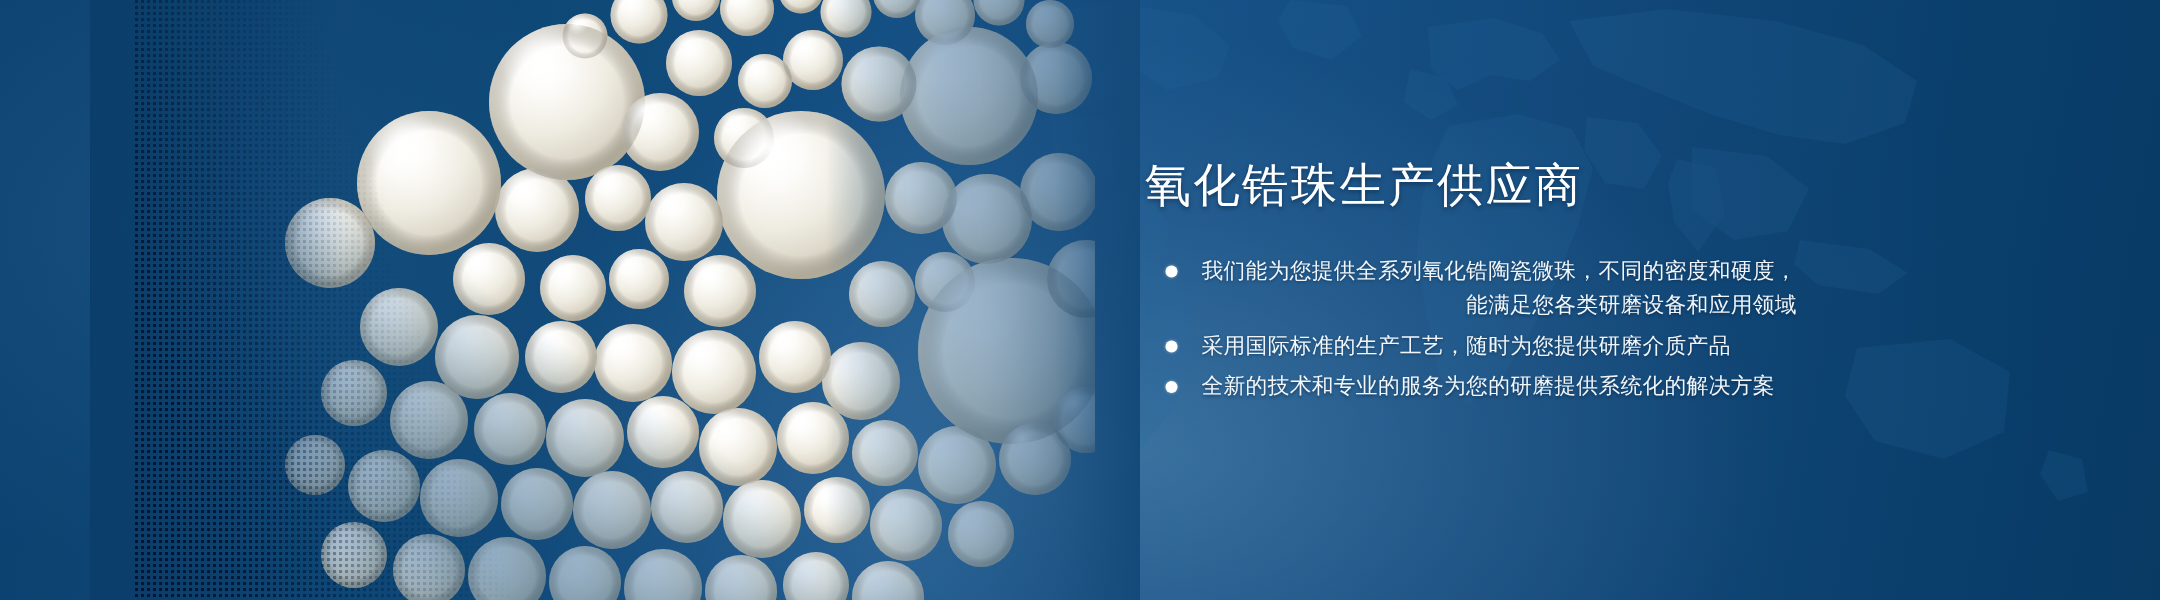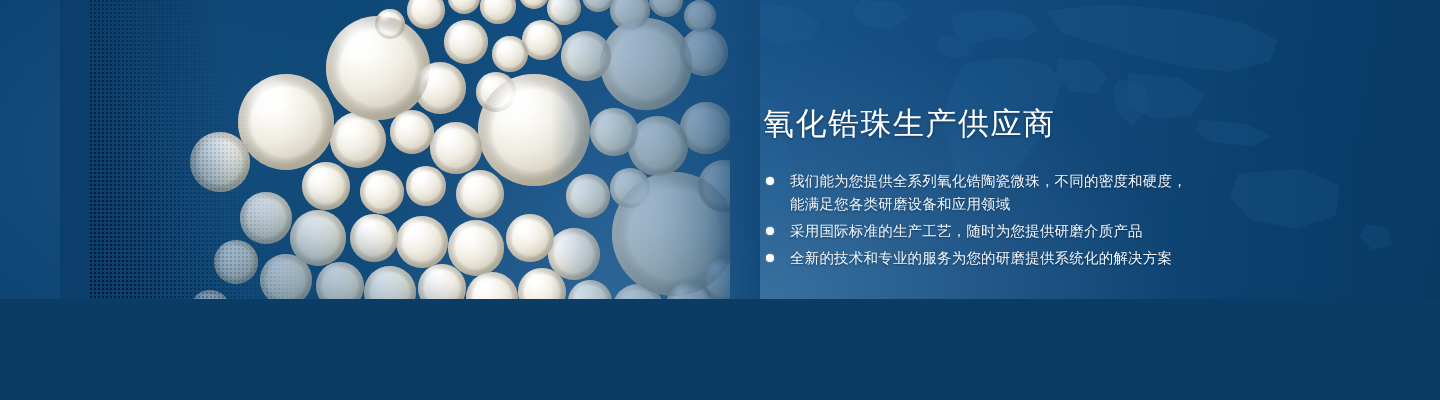--- a/index.html
+++ b/index.html
@@ -4,33 +4,34 @@
 <style>
   * { margin:0; padding:0; box-sizing:border-box; }
   html, body {
     width:1440px; height:400px; overflow:hidden;
     background:#0a3c66;
     font-family:"Liberation Sans","DejaVu Sans",sans-serif;
   }
 
   .banner {
     position:relative;
-    width:1440px; height:299px;
+    width:1440px; height:400px;
     overflow:hidden;
     background:
       radial-gradient(ellipse 620px 400px at 760px 300px,
           rgba(86,140,180,0.55) 0%,
           rgba(70,120,165,0.30) 38%,
           rgba(40,85,130,0.06) 68%,
           rgba(10,60,102,0) 100%),
       radial-gradient(ellipse 500px 380px at 120px 150px,
           rgba(30,86,136,0.55) 0%,
           rgba(15,66,112,0.15) 60%,
           rgba(10,60,102,0) 100%),
       linear-gradient(100deg,#0b4170 0%,#0d4876 22%,#17538a 48%,#11487a 70%,#0a3f6c 88%,#083a64 100%);
+    text-align: right;
   }
 
   
   .worldmap {
     position:absolute; inset:0;
     opacity:.30;
     pointer-events:none;
   }
   .worldmap svg { width:100%; height:100%; display:block; }
 
@@ -83,21 +84,21 @@
     line-height:1;
     letter-spacing:1.5px;
     color:#ffffff;
     font-weight:400;
     white-space:nowrap;
     text-shadow:0 1px 3px rgba(4,30,56,.55);
   }
 
   .bullets {
     position:absolute;
-    top:170px; left:3px;
+    top:170px; left:14px;
     list-style:none;
     width:470px;
   }
   .bullet-row {
     display:flex;
     align-items:flex-start;
     margin-bottom:4px;
   }
   .bullet-dot {
     flex:0 0 auto;

